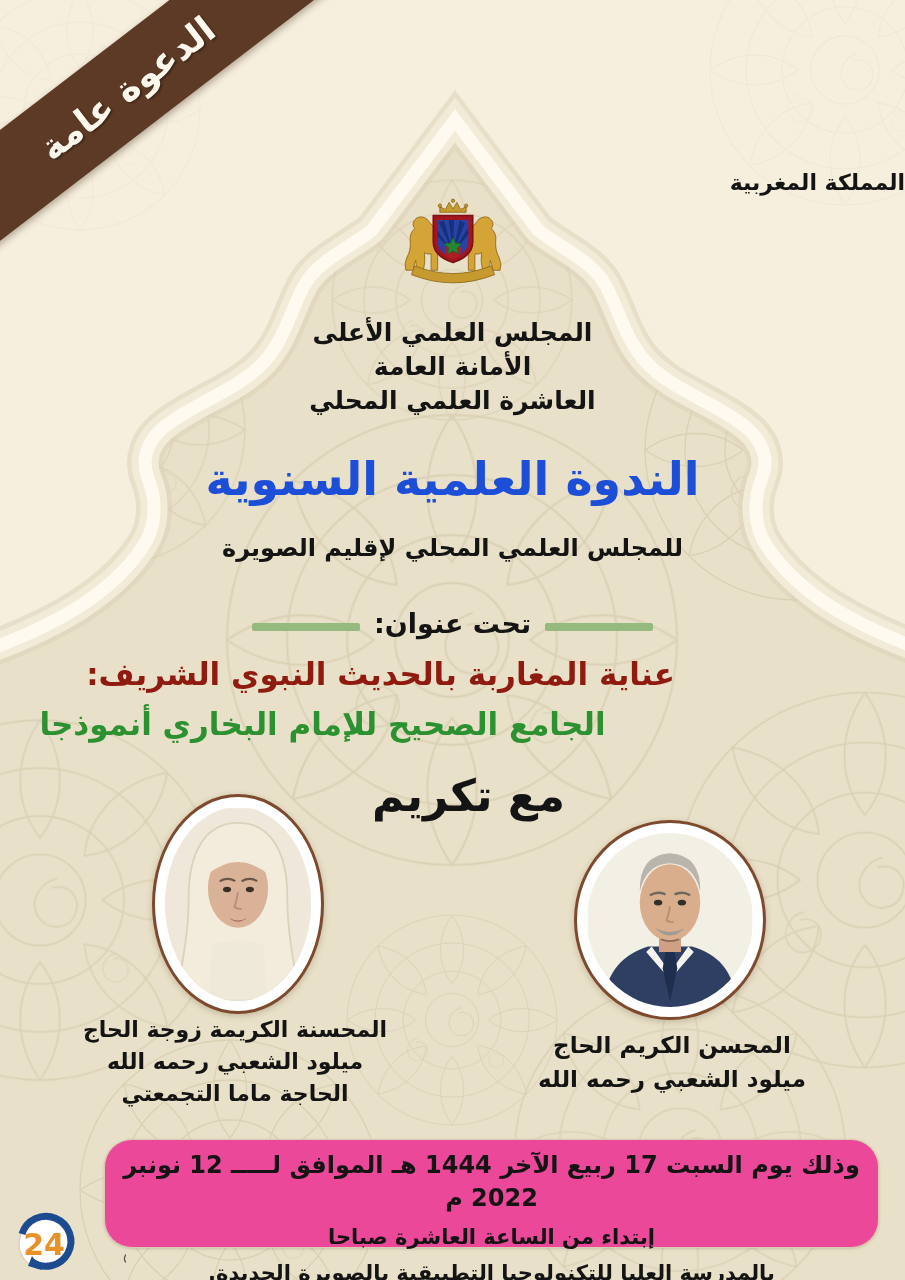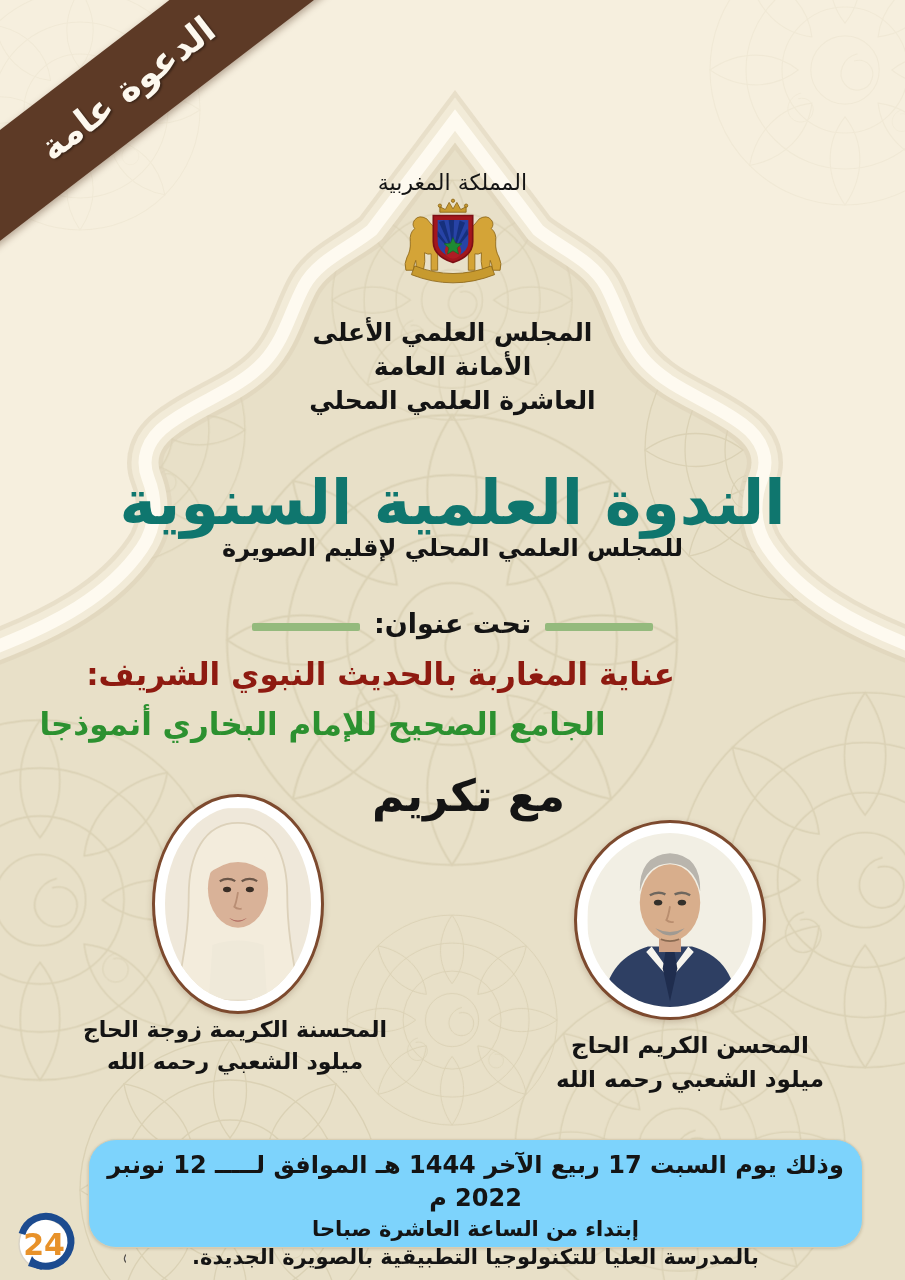--- a/index.html
+++ b/index.html
@@ -15,53 +15,53 @@
   .ribbon{
     position:absolute;left:-98px;top:44px;width:450px;height:88px;
     background:#5d3a26;transform:rotate(-37.5deg);
     display:flex;align-items:center;justify-content:center;
     box-shadow:0 3px 7px rgba(60,30,10,.35);
   }
   .ribbon span{
     color:#fdf8ee;font-size:36px;font-weight:bold;letter-spacing:2px;
     text-shadow:1px 2px 2px rgba(0,0,0,.35);
   }
-  .kingdom{top:170px;font-size:22px;font-weight:normal;}
+  .kingdom{top:170px;font-size:22px;font-weight:bold;text-align:right;}
   .emblem{top:198px;left:0;width:100%;display:flex;justify-content:center;}
   .org{top:316px;font-size:25px;font-weight:bold;line-height:34px;}
-  .title{top:466px;font-size:62px;font-weight:bold;color:#0f766e;letter-spacing:1px;}
+  .title{top:452px;font-size:46px;font-weight:bold;color:#1d4ed8;letter-spacing:1px;}
   .subtitle{top:534px;font-size:24px;font-weight:bold;}
   .under-row{top:608px;left:0;width:100%;display:flex;align-items:center;justify-content:center;gap:14px;}
   .under-row .bar{width:108px;height:8px;border-radius:2px;background:#94ba7d;margin-top:6px;}
   .under-row .lbl{font-size:27px;font-weight:bold;}
   .theme-red{top:656px;font-size:31px;font-weight:bold;color:#8e1a10;transform:translateX(-72px);}
   .theme-green{top:706px;font-size:31px;font-weight:bold;color:#2c9130;transform:translateX(-130px);}
   .honoring{top:770px;font-size:44px;font-weight:bold;transform:translateX(16px);}
   
   .oval{
     position:absolute;border-radius:50%;background:#ffffff;
     border:3px solid #7d4a2e;box-shadow:0 2px 6px rgba(90,60,30,.25);
     display:flex;align-items:center;justify-content:center;overflow:hidden;
   }
   .oval-left{left:152px;top:794px;width:166px;height:214px;}
   .oval-right{left:574px;top:820px;width:186px;height:194px;}
   .photo{width:calc(100% - 20px);height:calc(100% - 20px);border-radius:50%;overflow:hidden;}
   .photo svg{width:100%;height:100%;display:block;}
   .caption{position:absolute;text-align:center;font-weight:bold;}
   .caption-left{left:55px;top:1014px;width:360px;font-size:22px;line-height:32px;}
-  .caption-right{left:510px;top:1028px;width:360px;font-size:23px;line-height:34px;}
+  .caption-right{left:492px;top:1028px;width:360px;font-size:23px;line-height:34px;}
   
   .details{
-    position:absolute;left:88px;top:1139px;width:773px;height:98px;
-    background:#7dd3fc;border:1px solid #d8cdb2;border-radius:28px;
+    position:absolute;left:104px;top:1139px;width:773px;height:98px;
+    background:#ec4899;border:1px solid #d8cdb2;border-radius:28px;
     text-align:center;box-shadow:0 1px 3px rgba(80,60,30,.2);
     padding-top:9px;box-sizing:content-box;
   }
   .details .l1{font-size:24px;font-weight:bold;line-height:33px;}
-  .details .l2,.details .l3{font-size:21px;font-weight:bold;line-height:28px;}
+  .details .l2,.details .l3{font-size:21px;font-weight:bold;line-height:28px;margin-top:8px;}
   
   .logo{position:absolute;left:-2px;top:1192px;width:128px;height:88px;}
   .logo svg{width:100%;height:100%;display:block;}
 </style>
 </head>
 <body>
 
 <div class="poster">
 
   <svg class="bg" viewBox="0 0 905 1280" aria-hidden="true">
@@ -248,20 +248,21 @@
         <path d="M90,80 q-2,12 -4,15 q3,3 8,2" stroke="#b98e6f" stroke-width="2" fill="none"></path>
         <path d="M74,104 Q90,112 106,104 Q90,120 74,104 Z" fill="#a09a92"></path>
         <path d="M80,116 q10,4 20,0" stroke="#8a6a52" stroke-width="2" fill="none"></path>
       </svg>
     </div>
   </div>
 
   <div class="caption caption-left">
     <div>المحسنة الكريمة زوجة الحاج</div>
     <div>ميلود الشعبي رحمه الله</div>
+    <div>الحاجة ماما التجمعتي</div>
   </div>
   <div class="caption caption-right">
     <div>المحسن الكريم الحاج</div>
     <div>ميلود الشعبي رحمه الله</div>
   </div>
 
   <div class="details">
     <div class="l1">وذلك يوم السبت 17 ربيع الآخر 1444 هـ الموافق لـــــ 12 نونبر 2022 م</div>
     <div class="l2">إبتداء من الساعة العاشرة صباحا</div>
     <div class="l3">بالمدرسة العليا للتكنولوجيا التطبيقية بالصويرة الجديدة.</div>

